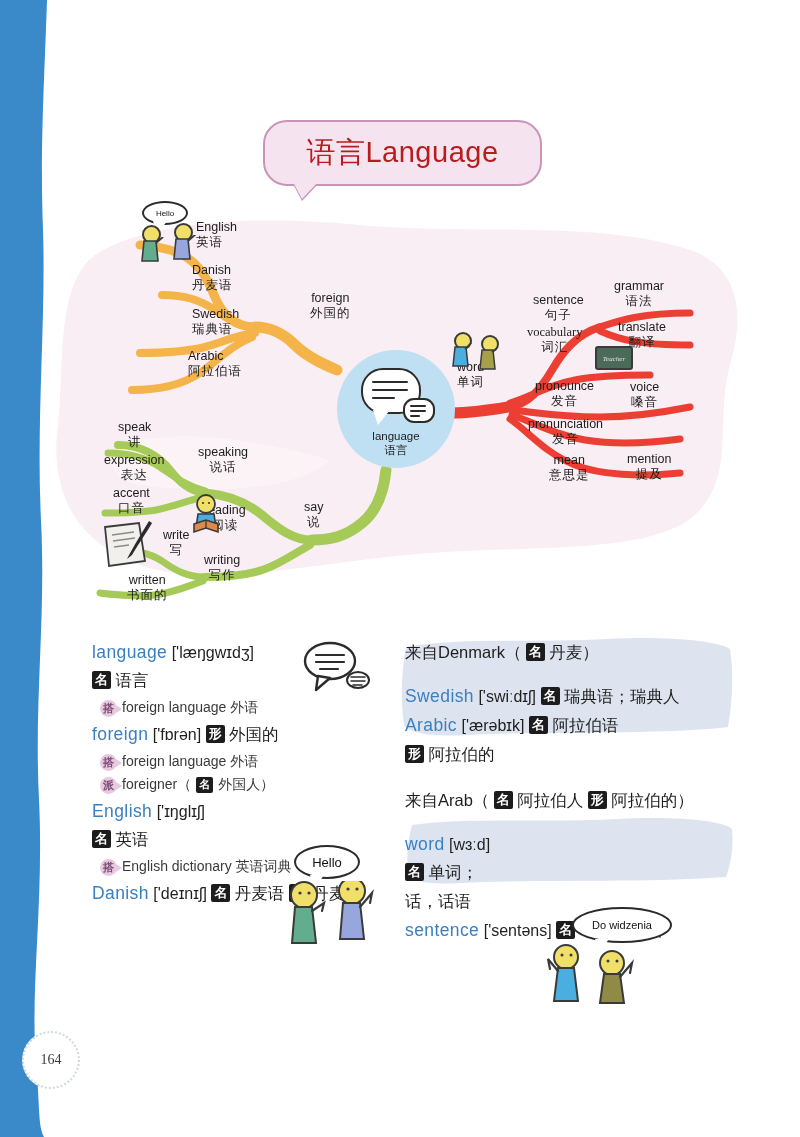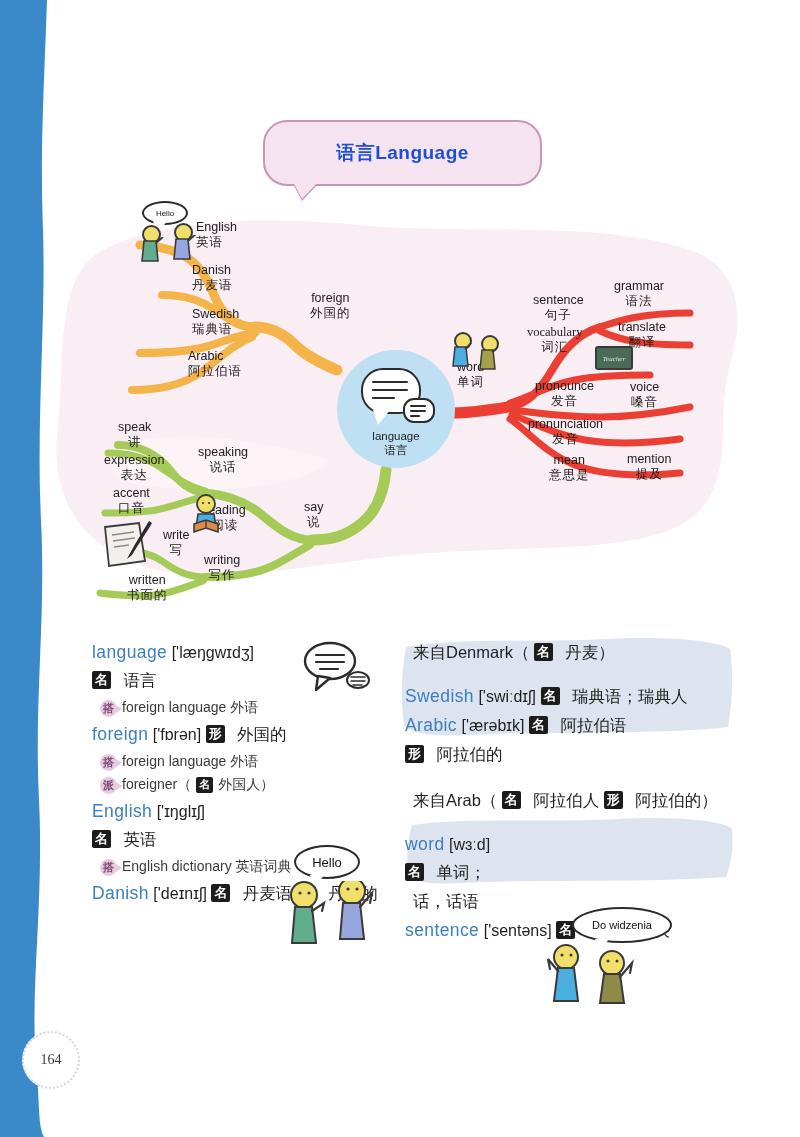--- a/index.html
+++ b/index.html
@@ -23,21 +23,21 @@
     border-radius:24px;background:#f5e4ef;border:2.5px solid #c795b8;
     display:flex;align-items:center;justify-content:center;
   }
   .title-box:before{
     content:"";position:absolute;left:28px;bottom:-15px;width:0;height:0;
     border-left:9px solid transparent;border-right:16px solid transparent;
     border-top:17px solid #f5e4ef;
     filter:drop-shadow(0 2px 0 #c795b8);
   }
   .title-text{
-    font-size:19px;font-weight:bold;color:#1d4ed8;letter-spacing:.5px;
+    font-size:29px;font-weight:normal;color:#b91c1c;letter-spacing:.5px;
     position:relative;z-index:2;
   }
   
   .mindmap{position:absolute;left:0;top:195px;width:800px;height:430px;}
   .mm-label{position:absolute;font-size:12.5px;color:#1c1c1c;line-height:1.18;text-align:center;white-space:nowrap;}
   .mm-label .cn{display:block;letter-spacing:1px;}
   .center-node{
     position:absolute;left:337px;top:155px;width:118px;height:118px;border-radius:50%;
     background:#bfe0f2;
   }
@@ -62,21 +62,21 @@
   .list-wrap{position:absolute;left:0;top:635px;width:739px;height:420px;}
   .col{position:absolute;top:0;}
   .col.left{left:92px;width:300px;}
   .col.right{left:405px;width:320px;}
   .hw{color:#3a7fc0;font-size:17.5px;letter-spacing:.4px;}
   .ipa{color:#1f1f1f;font-size:16px;}
   .pos{
     display:inline-block;background:#1c1c1c;color:#fff;font-size:13px;font-weight:bold;
     padding:1px 3px;border-radius:2px;line-height:1.25;vertical-align:2px;
   }
-  .cn-def{color:#1f1f1f;font-size:16.5px;padding-left:8px;}
+  .cn-def{color:#1f1f1f;font-size:16.5px;}
   .sub{font-size:14px;color:#3a3a3a;display:flex;align-items:center;gap:5px;margin:5px 0 5px 8px;}
   .tagmark{
     display:inline-flex;align-items:center;justify-content:center;
     width:17px;height:17px;border-radius:50%;background:#e7c9e0;color:#7a4a72;
     font-size:11px;font-weight:bold;flex:none;position:relative;
   }
   .tagmark:after{
     content:"";position:absolute;right:-5px;top:5px;width:0;height:0;
     border-top:4px solid transparent;border-bottom:4px solid transparent;border-left:6px solid #e7c9e0;
   }

